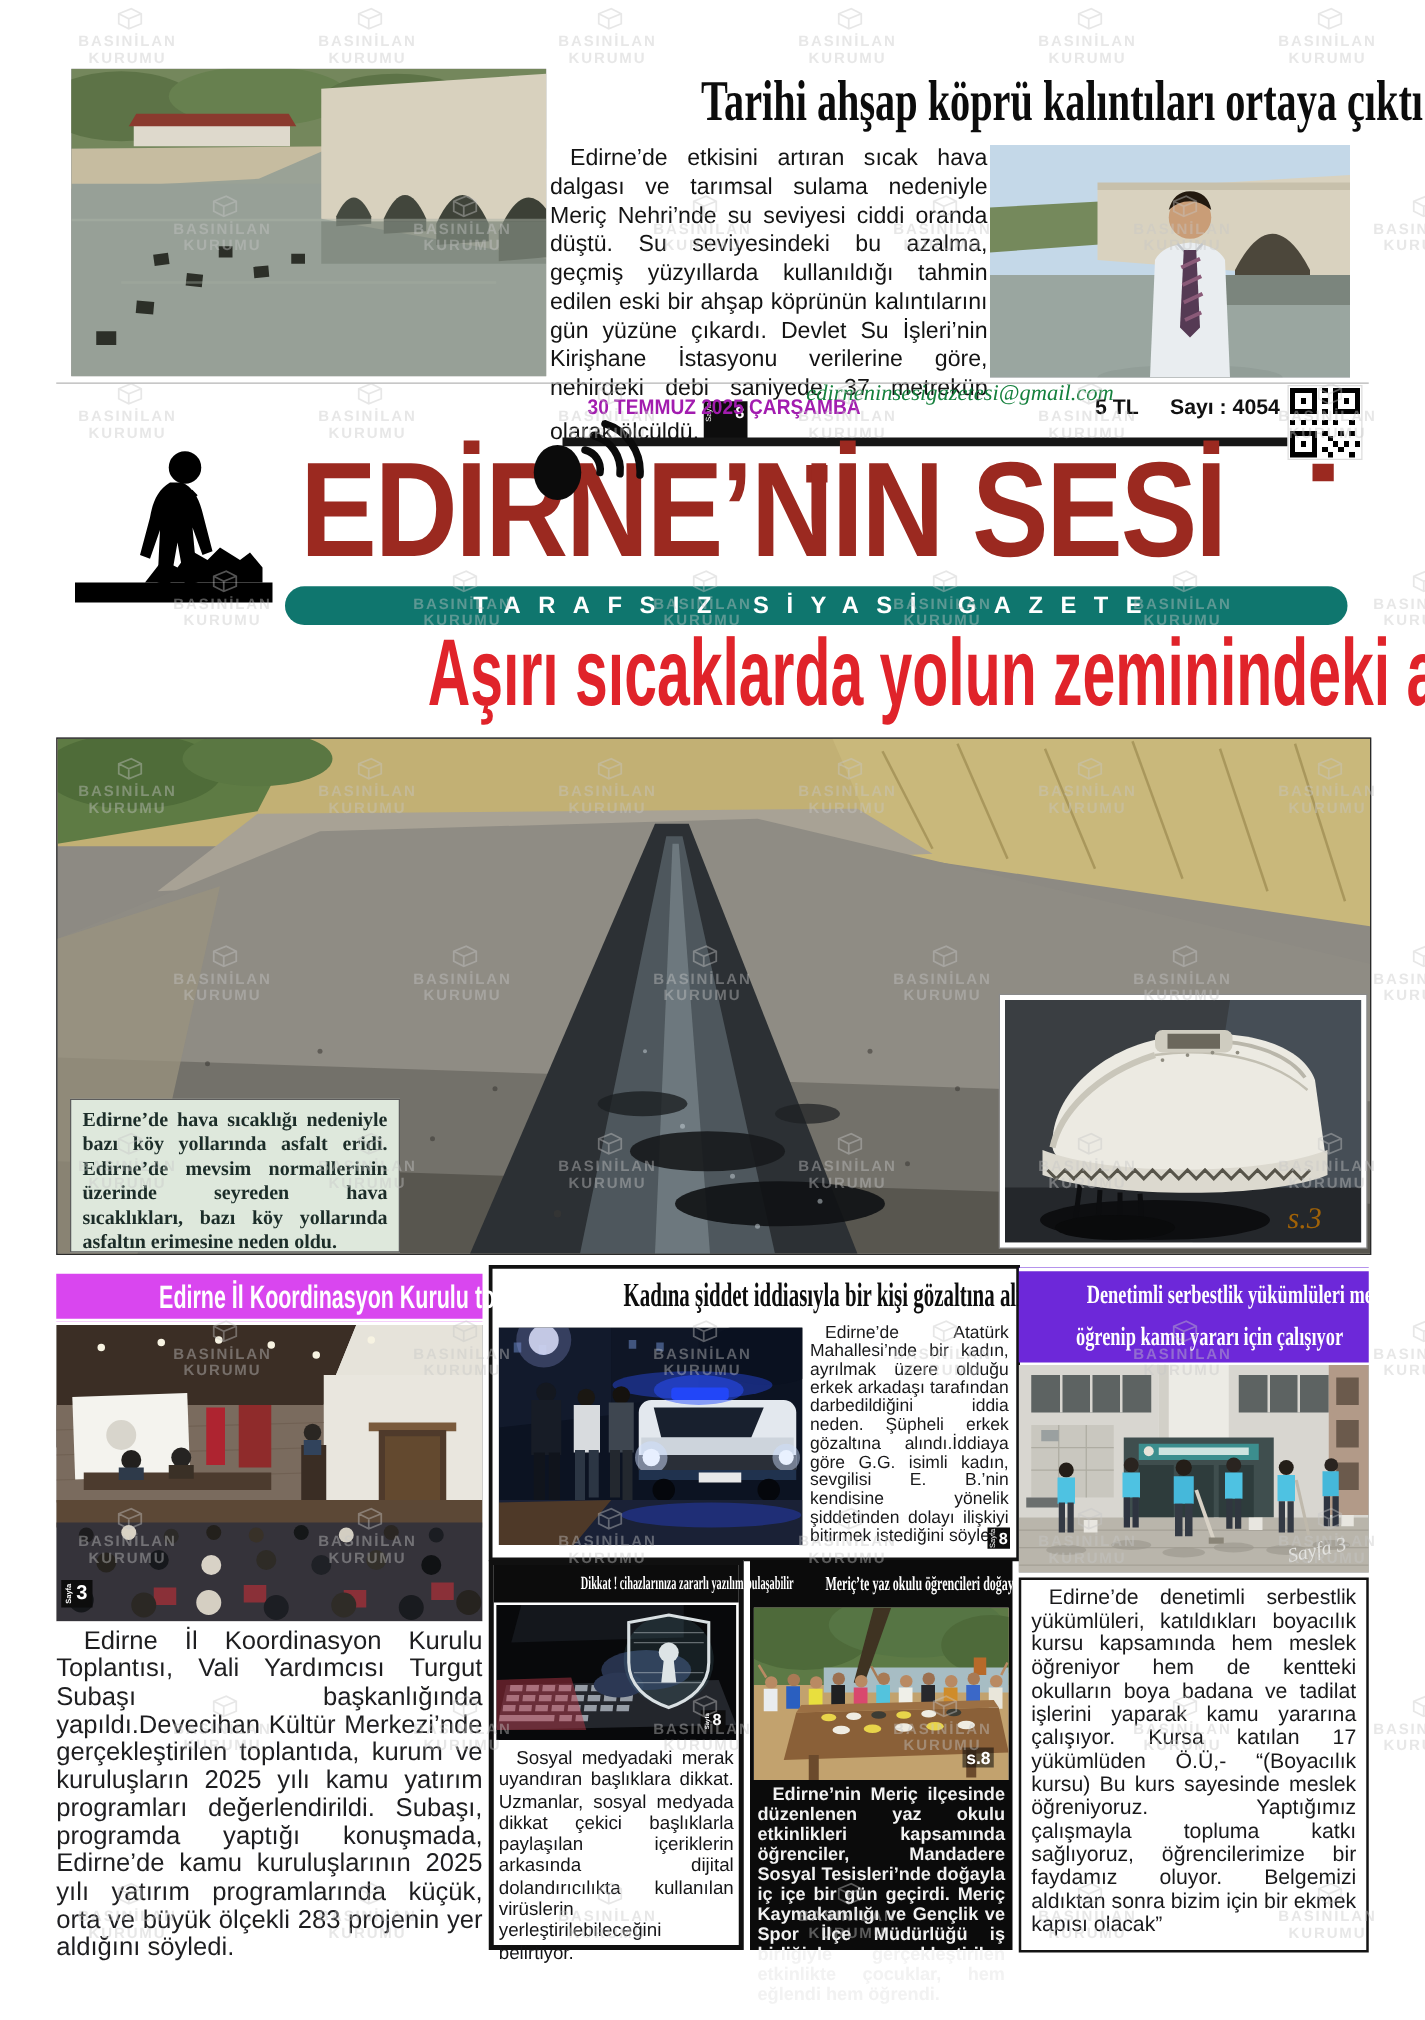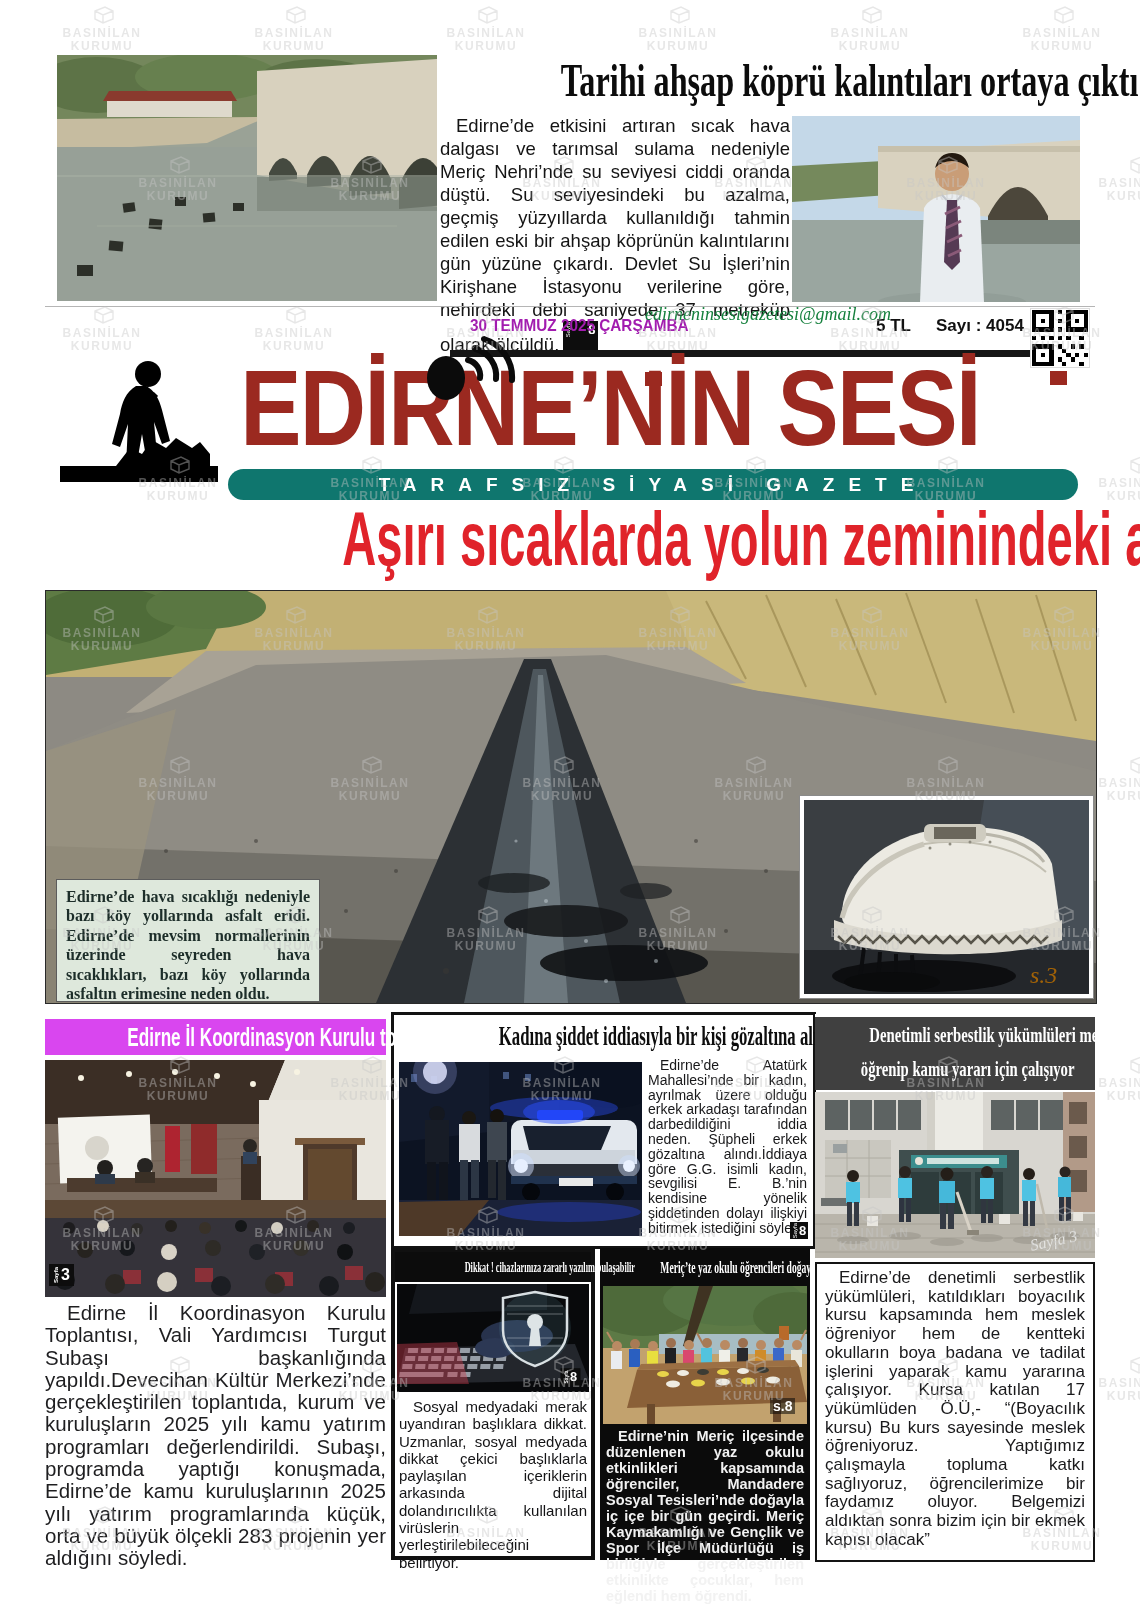--- a/index.html
+++ b/index.html
@@ -67,21 +67,21 @@
   .photo-laptop{left:397px;top:1284px;width:192px;height:108px;}
   .dikkat-body{left:399px;top:1398px;width:188px;font-size:15px;line-height:17.3px;text-align:justify;color:#141416;}
   .dikkat-body p{margin:0;text-indent:14px;}
   .meric-box{left:600px;top:1248px;width:210px;height:312px;background:#0b0b0b;box-sizing:border-box;}
   .meric-title{left:600px;top:1252px;width:210px;text-align:center;color:#fff;
     font-family:"Liberation Serif",serif;font-weight:700;font-size:16px;line-height:32px;}
   .photo-kids{left:603px;top:1286px;width:204px;height:138px;}
   .meric-body{left:606px;top:1428px;width:198px;font-size:14.5px;font-weight:700;line-height:16px;
     text-align:justify;color:#f2f2f2;}
   .meric-body p{margin:0;text-indent:12px;}
-  .right-banner{left:815px;top:1014px;width:280px;height:76px;background:#404040;color:#fff;text-align:center;
+  .right-banner{left:815px;top:1014px;width:280px;height:76px;background:#6d28d9;color:#fff;text-align:center;
     font-family:"Liberation Serif",serif;font-weight:700;font-size:21px;line-height:34px;padding-top:4px;
     box-sizing:border-box;box-shadow:inset 0 7px 0 -4px #fff;}
   .photo-workers{left:815px;top:1092px;width:280px;height:166px;}
   .right-body-box{left:815px;top:1262px;width:280px;height:300px;border:2px solid #141414;box-sizing:border-box;
     padding:5px 8px;font-size:17px;line-height:18.7px;text-align:justify;color:#19191b;}
   .right-body-box p{margin:0;text-indent:14px;}
   .workers-ref{left:1030px;top:1232px;font-family:"Liberation Serif",serif;font-style:italic;font-size:16px;
     color:#e3e3e0;transform:rotate(-12deg);}
   
   .pbadge{display:inline-flex;align-items:stretch;background:#0d0d0d;padding:1px 2px;vertical-align:-2px;

